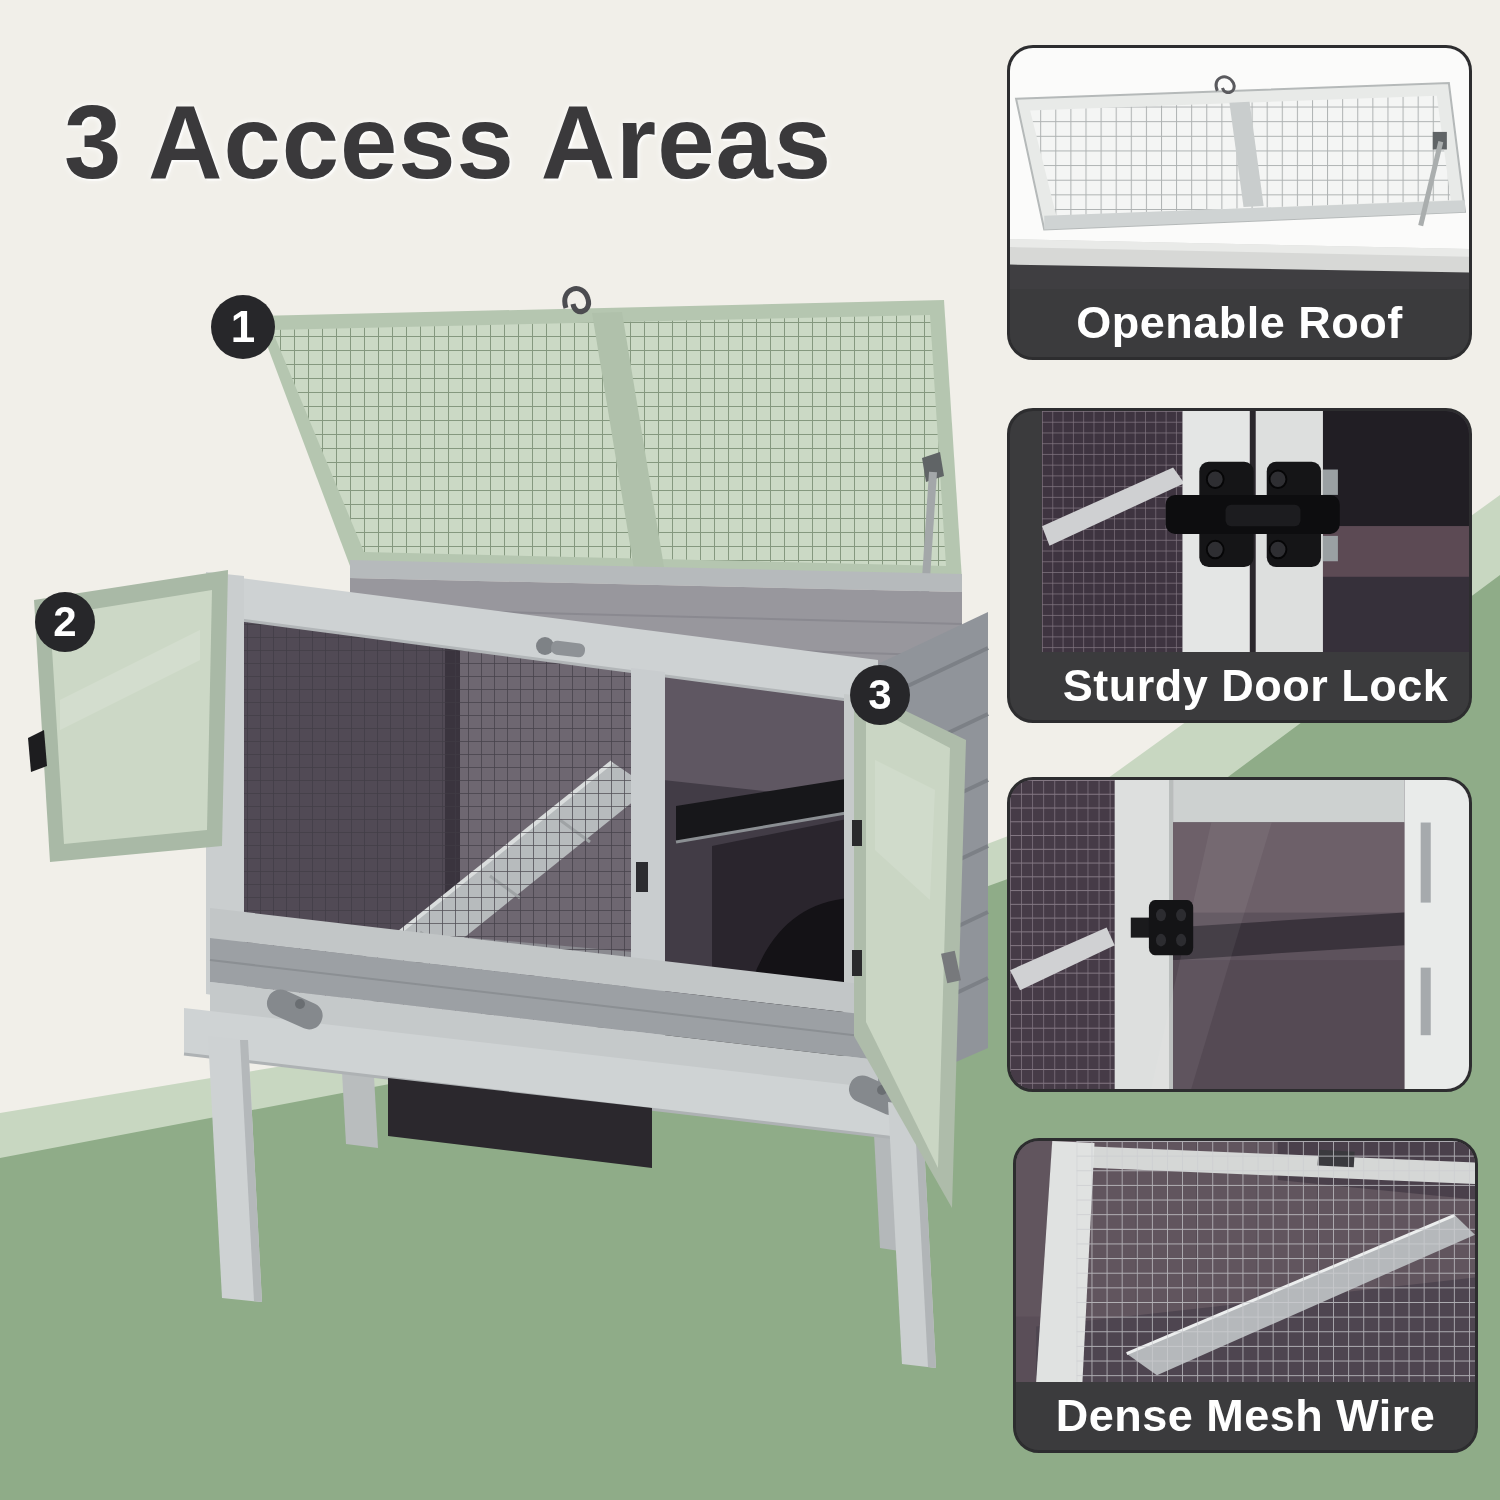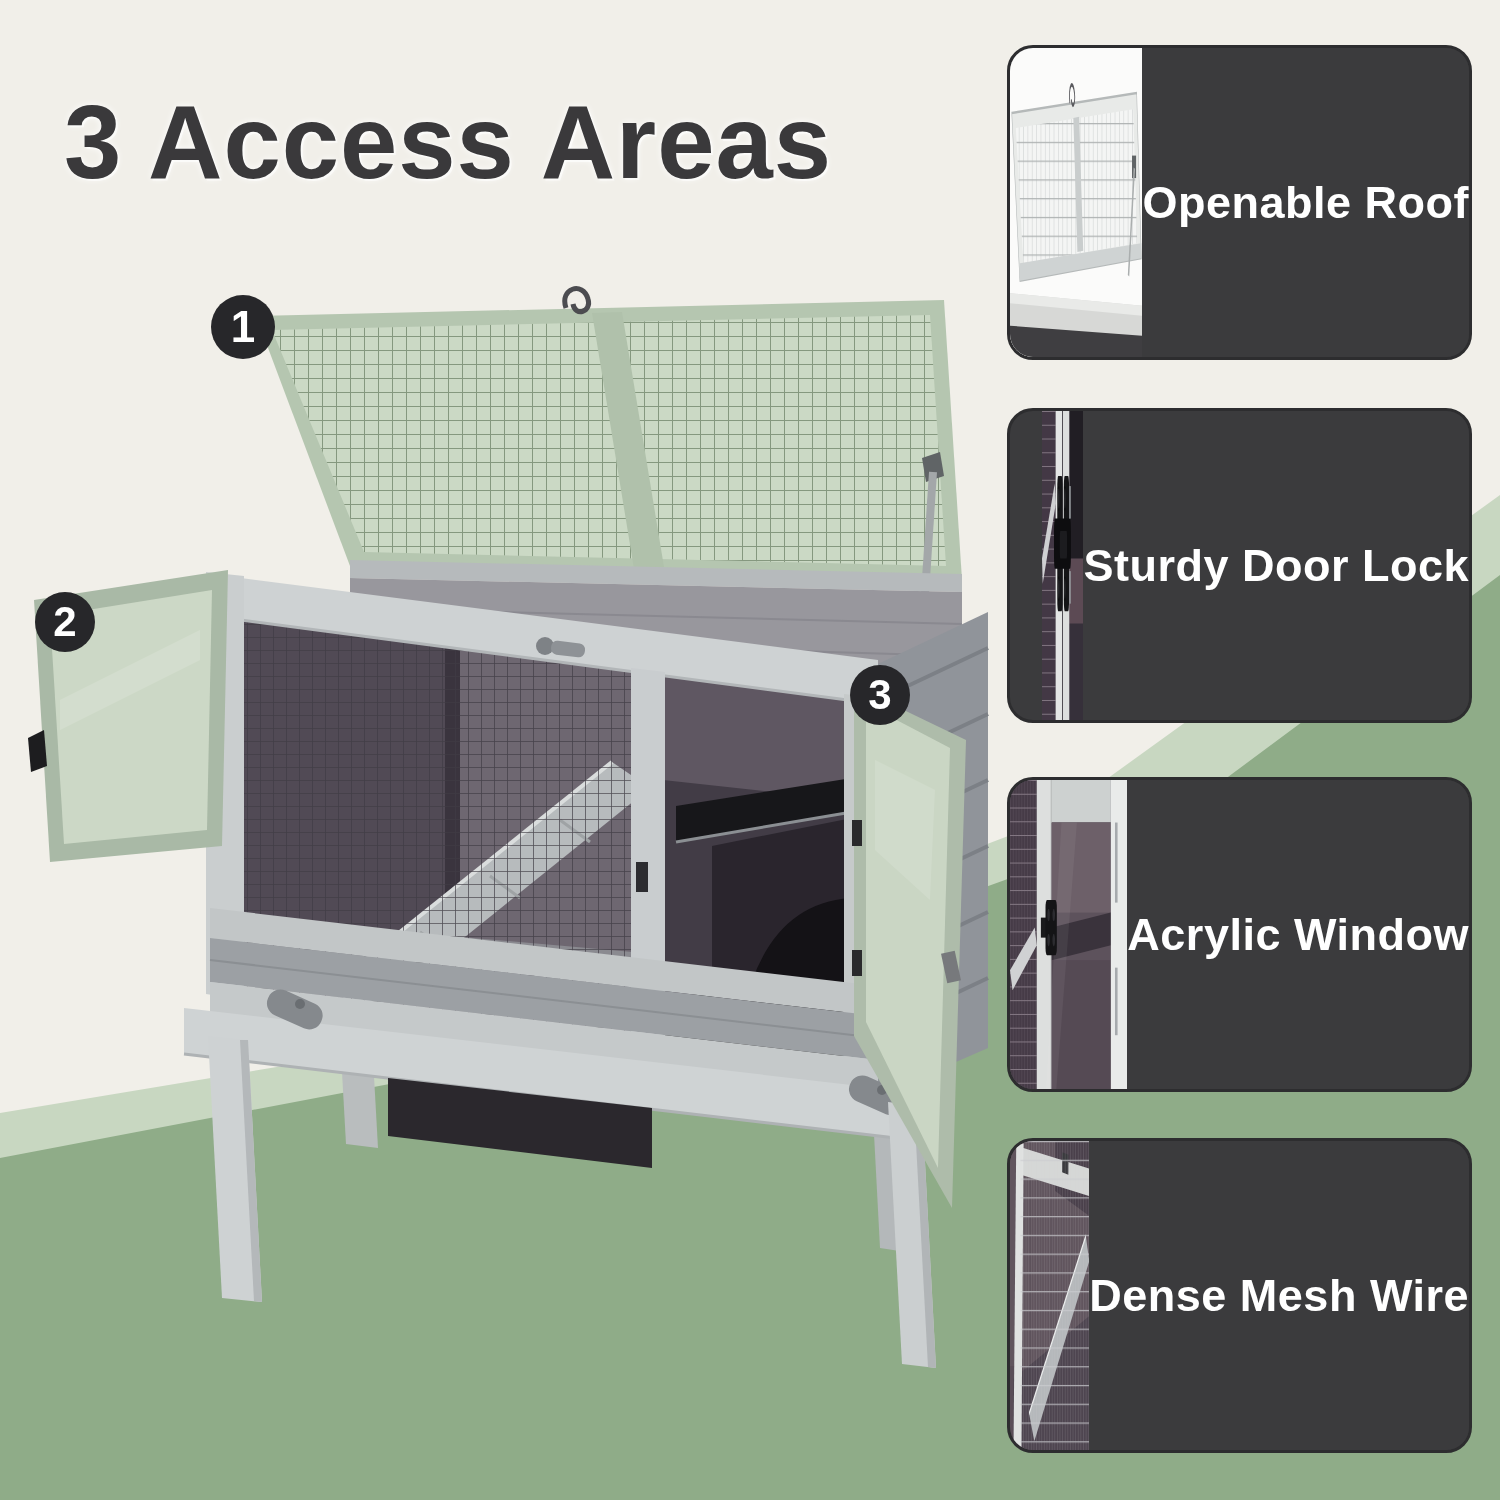--- a/index.html
+++ b/index.html
@@ -24,23 +24,23 @@
   }
   .badge-1{left:211px;top:295px;width:64px;height:64px;font-size:44px;}
   .badge-2{left:35px;top:592px;width:60px;height:60px;font-size:42px;}
   .badge-3{left:850px;top:665px;width:60px;height:60px;font-size:42px;}
   .panel{
     position:absolute;left:1007px;width:465px;height:315px;
     background:var(--caption-bg,#3B3B3D);
     border:3px solid var(--panel-border,#2D2D2F);
     border-radius:26px;overflow:hidden;
     box-sizing:border-box;
-    display:flex;flex-direction:row;
-  }
-  .panel-1{top:45px;}  .panel-2{top:408px;padding-left:32px;}  .panel-3{top:777px;}  .panel-4{top:1138px;}
+    display:flex;flex-direction:column;
+  }
+  .panel-1{top:45px;}  .panel-2{top:408px;padding-left:32px;}  .panel-3{top:777px;}  .panel-4{top:1138px;margin-left:6px;}
   .photo{flex:1 1 auto;overflow:hidden;}
   .photo svg{width:100%;height:100%;}
   .caption{
     flex:0 0 68px;display:flex;align-items:center;justify-content:center;
     background:var(--caption-bg,#3B3B3D);color:var(--caption-text,#fff);
     font-size:45px;font-weight:bold;letter-spacing:.5px;white-space:nowrap;
   }
 </style>
 </head>
 <body>
@@ -261,21 +261,20 @@
         <rect x="138" y="96" width="44" height="44" rx="6" fill="#141416"></rect>
         <circle cx="150" cy="108" r="5" fill="#2c2c30"></circle>
           <circle cx="170" cy="108" r="5" fill="#2c2c30"></circle>
         <circle cx="150" cy="128" r="5" fill="#2c2c30"></circle>
           <circle cx="170" cy="128" r="5" fill="#2c2c30"></circle>
         <rect x="392" y="0" width="64" height="247" fill="#e9ebea"></rect>
         <rect x="408" y="34" width="10" height="64" fill="#a6aaad"></rect>
         <rect x="408" y="150" width="10" height="54" fill="#a6aaad"></rect>
       </svg>
     </div>
-    <div class="caption">Acrylic Window</div>
   </div>
 
   <div class="panel panel-4">
     <div class="photo">
       <svg viewBox="0 0 456 247" preserveAspectRatio="none">
         <rect width="456" height="247" fill="#5a4e58"></rect>
         <rect x="0" y="0" width="456" height="180" fill="#61555e"></rect>
         <line x1="120" y1="0" x2="120" y2="180" stroke="#554a54" stroke-width="2"></line>
         <line x1="180" y1="0" x2="180" y2="180" stroke="#554a54" stroke-width="2"></line>
         <line x1="240" y1="0" x2="240" y2="180" stroke="#554a54" stroke-width="2"></line>

